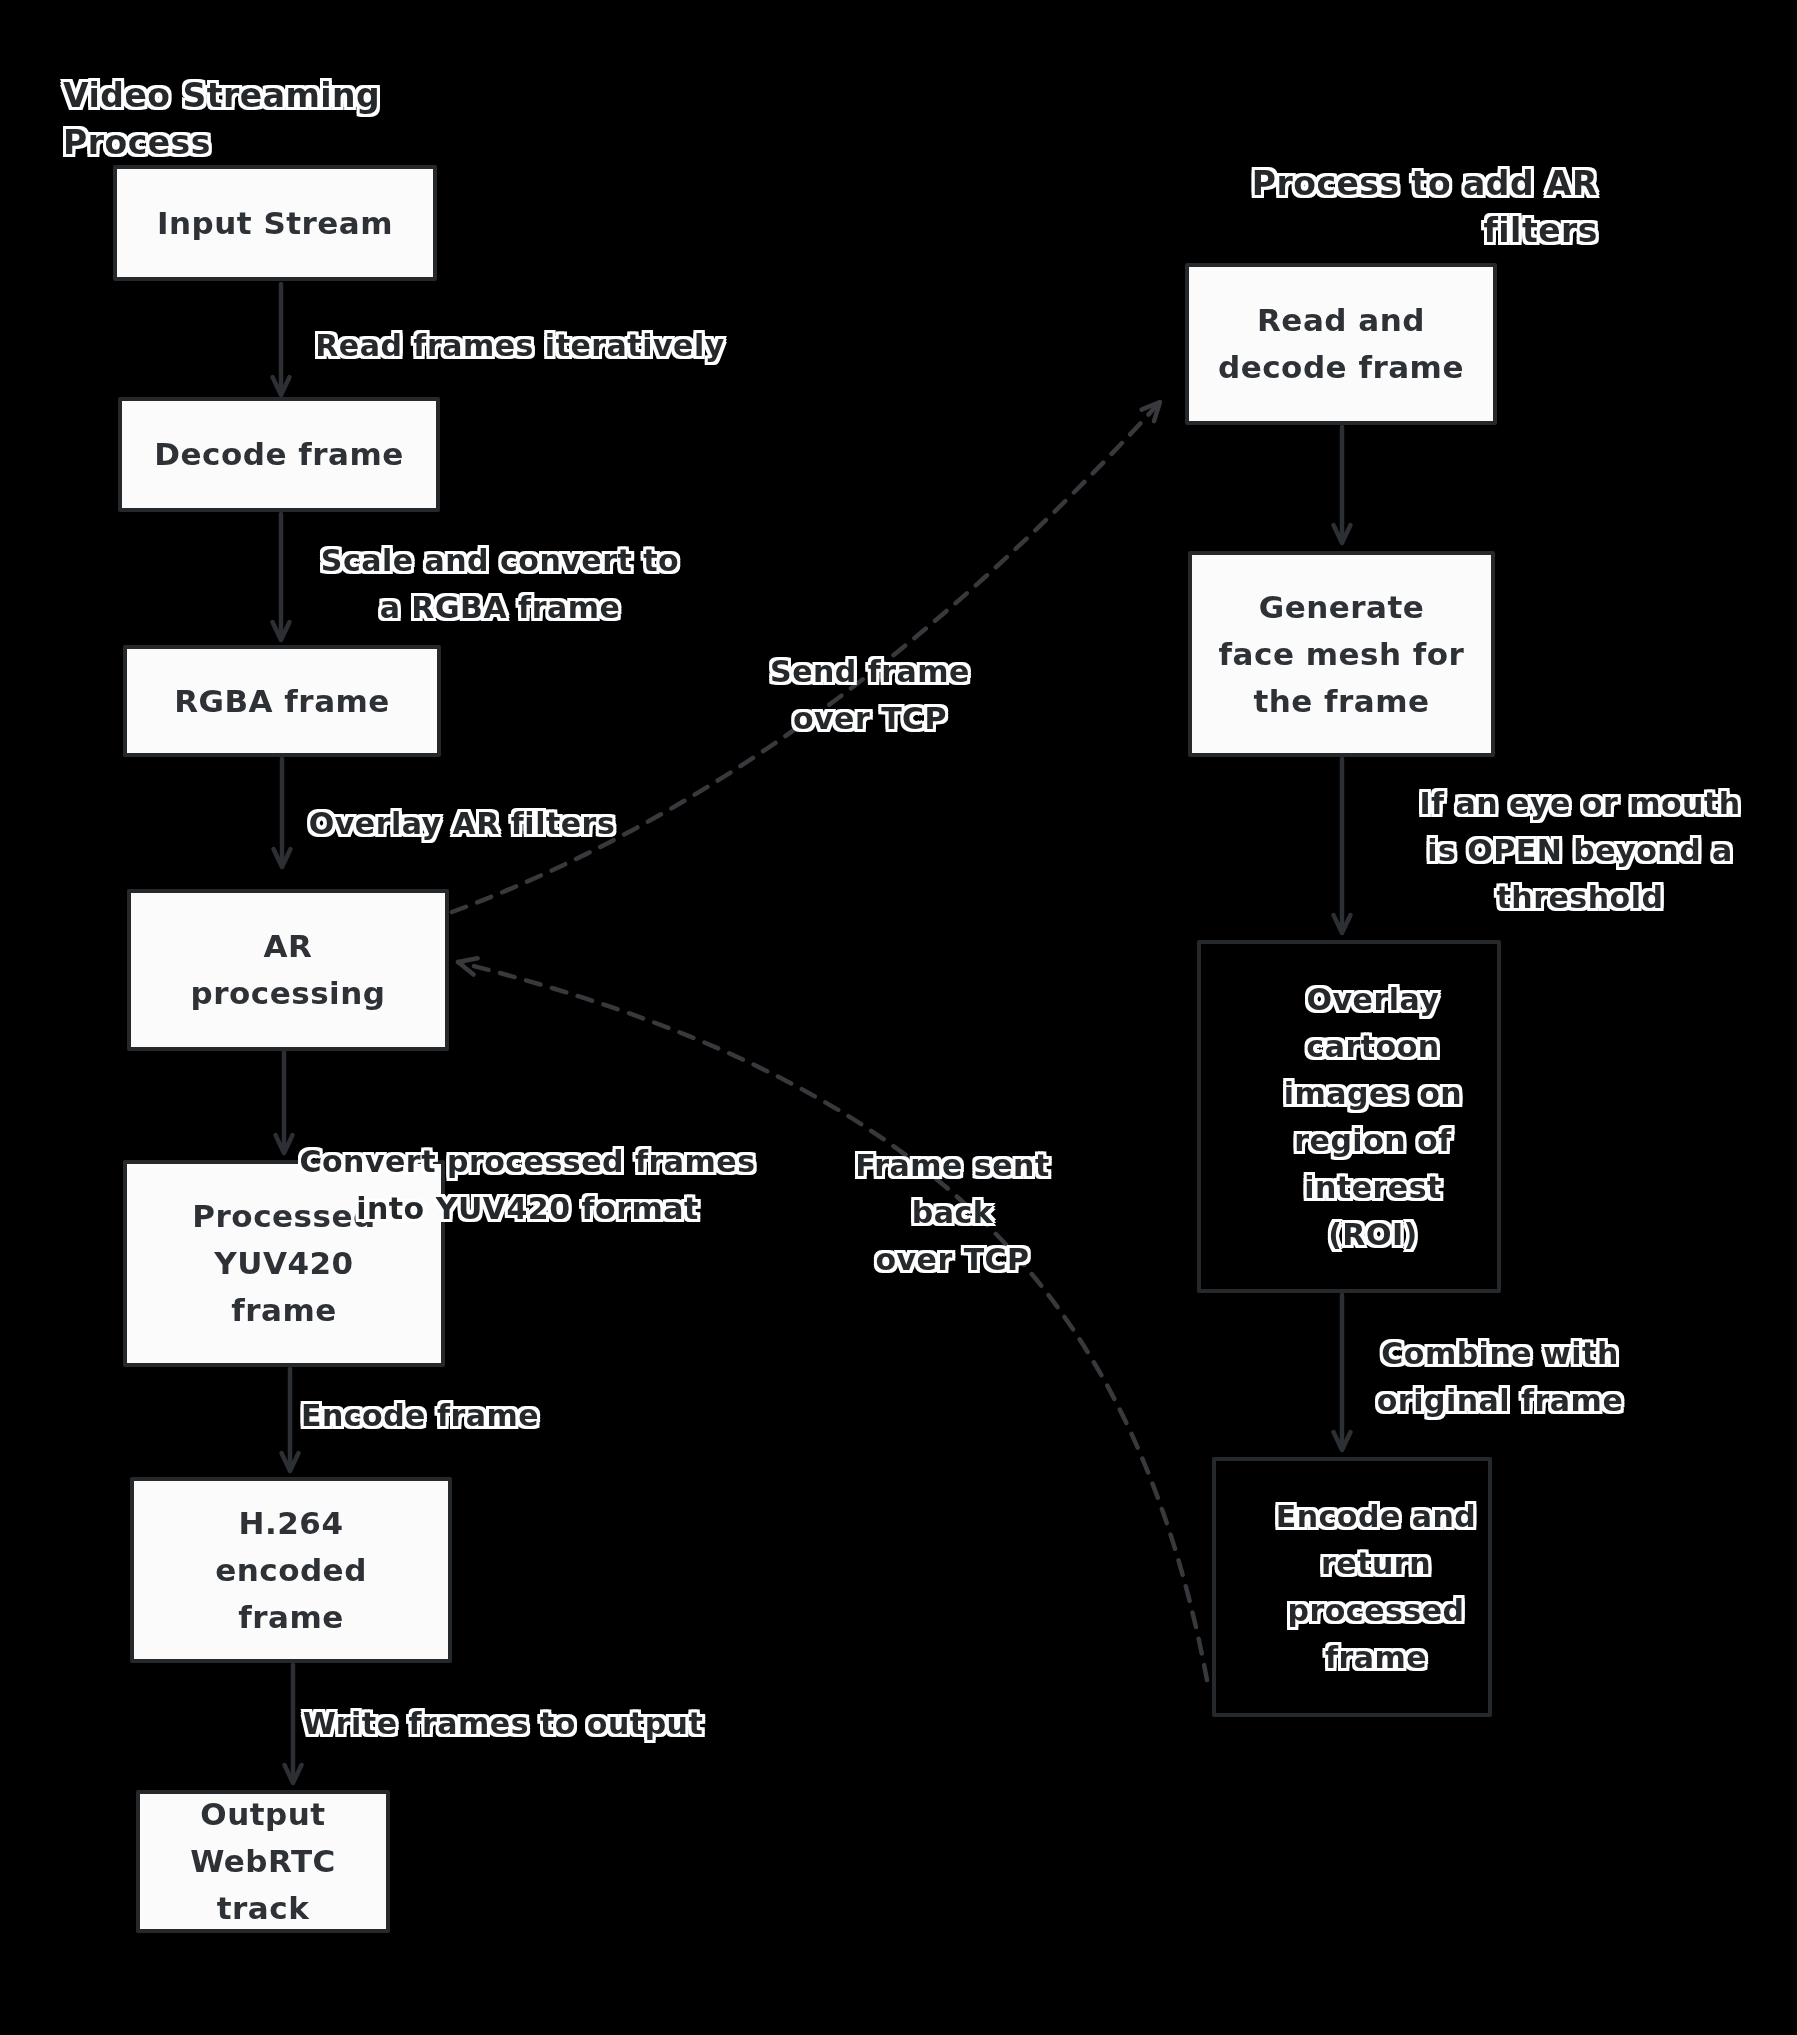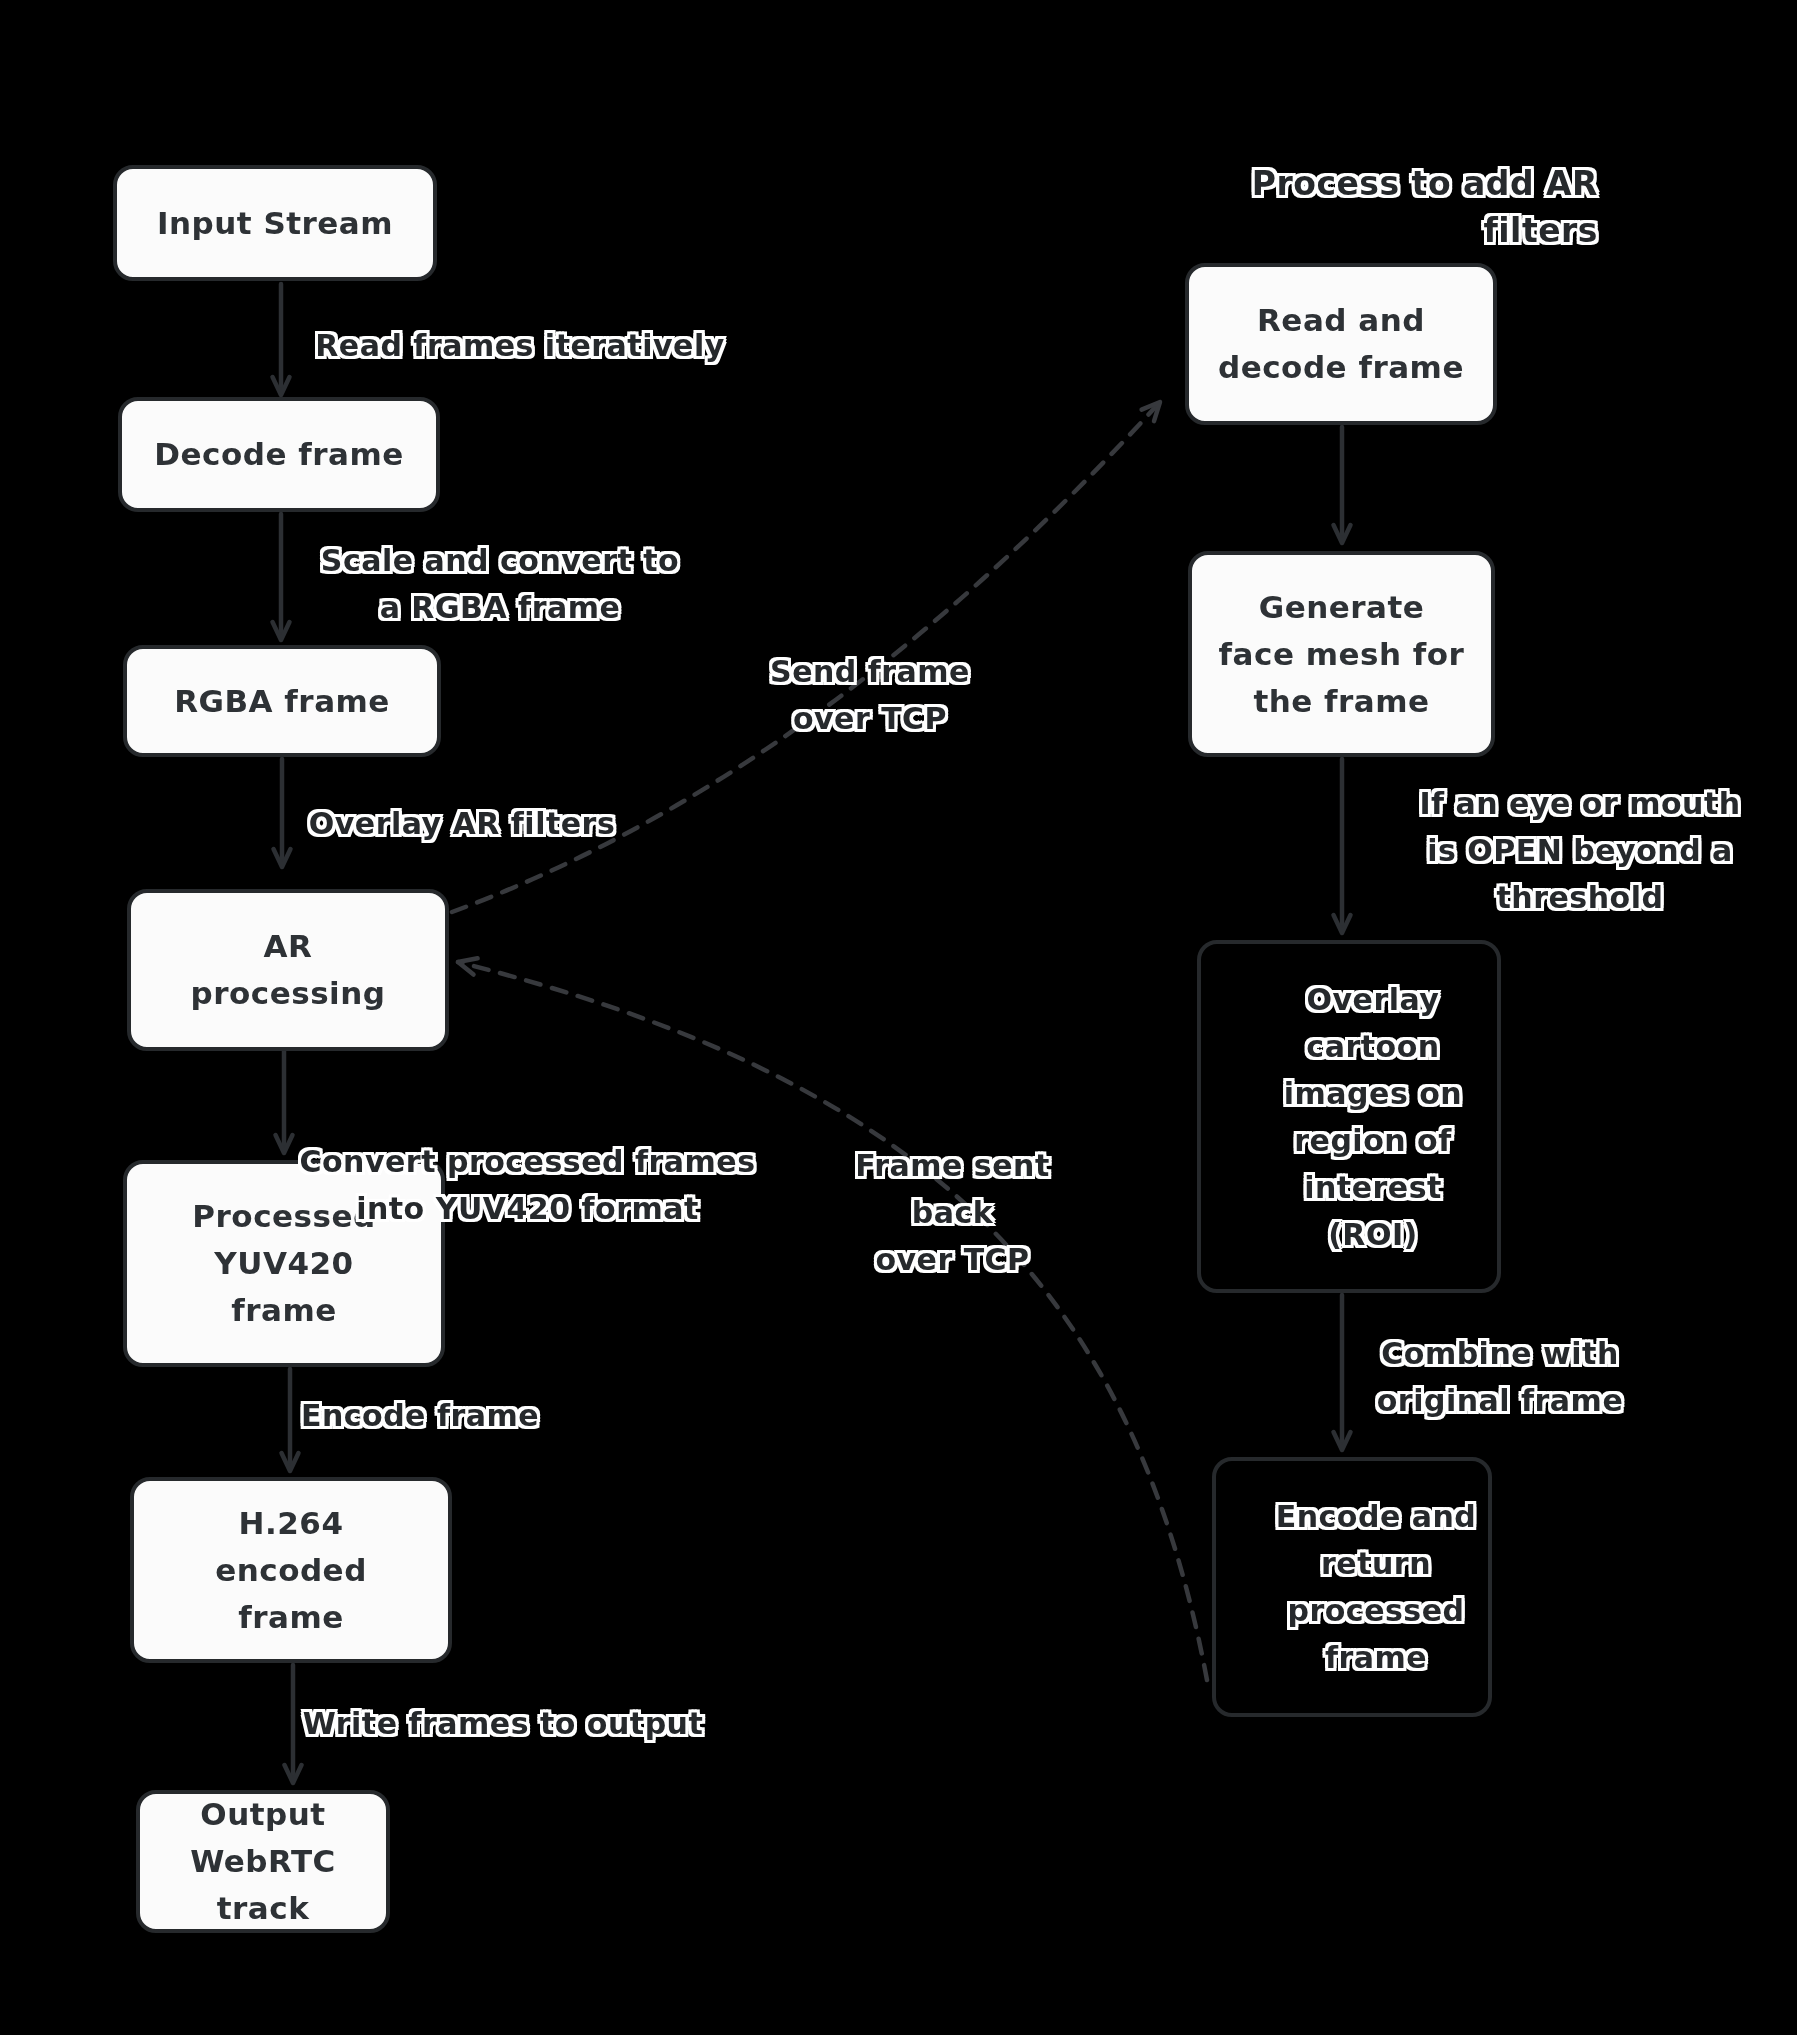--- a/index.html
+++ b/index.html
@@ -18,21 +18,21 @@
     font-family:"DejaVu Sans","Liberation Sans",sans-serif;overflow:hidden;
   }
   .arrows{position:absolute;left:0;top:0;width:1797px;height:2035px;}
   .arrows .solid{stroke:var(--arrow);stroke-width:4.5;fill:none;stroke-linecap:round;stroke-linejoin:round;}
   .arrows .dashed{stroke:var(--dash);stroke-width:4.5;fill:none;stroke-linecap:round;stroke-linejoin:round;stroke-dasharray:15 12;}
   .arrows .head{stroke-dasharray:none;}
   .node{
     position:absolute;box-sizing:border-box;
     background:var(--node-fill);
     border:4px solid var(--node-border);
-    border-radius:20px;
+    border-radius:2px;
     display:flex;align-items:center;justify-content:center;
     text-align:center;white-space:pre-line;
     color:var(--node-ink);
     font-size:31px;font-weight:700;line-height:47px;letter-spacing:.5px;
   }
   .node.dark{
     background:transparent;
     color:var(--label-ink);
     font-size:30px;
     text-shadow:
@@ -105,20 +105,21 @@
     <g>
       <path class="dashed" d="M452 912 Q820 776 1160 402"></path>
       <path class="dashed head" d="M1154 421.1 L1160 402 L1141.6 409.7"></path>
     </g>
     <g>
       <path class="dashed" d="M1207 1680 C1130 1270 905 1075 458 962"></path>
       <path class="dashed head" d="M477.6 958.3 L458 962 L473.5 974.6"></path>
     </g>
   </svg>
 
+  <div class="halo title" style="left:63px;top:72px;width:470px;text-align:left;">Video Streaming Process</div>
   <div class="halo title" style="left:1128px;top:130px;width:470px;text-align:right;margin-top:30px;">Process to add AR filters</div>
 
   <div class="node" style="left:113px;top:165px;width:324px;height:116px;">Input Stream</div>
   <div class="node" style="left:118px;top:397px;width:322px;height:115px;">Decode frame</div>
   <div class="node" style="left:123px;top:645px;width:318px;height:112px;">RGBA frame</div>
   <div class="node" style="left:127px;top:874px;width:322px;height:162px;margin-top:15px;">AR
 processing</div>
   <div class="node" style="left:123px;top:1160px;width:322px;height:207px;">Processed
 YUV420
 frame</div>

